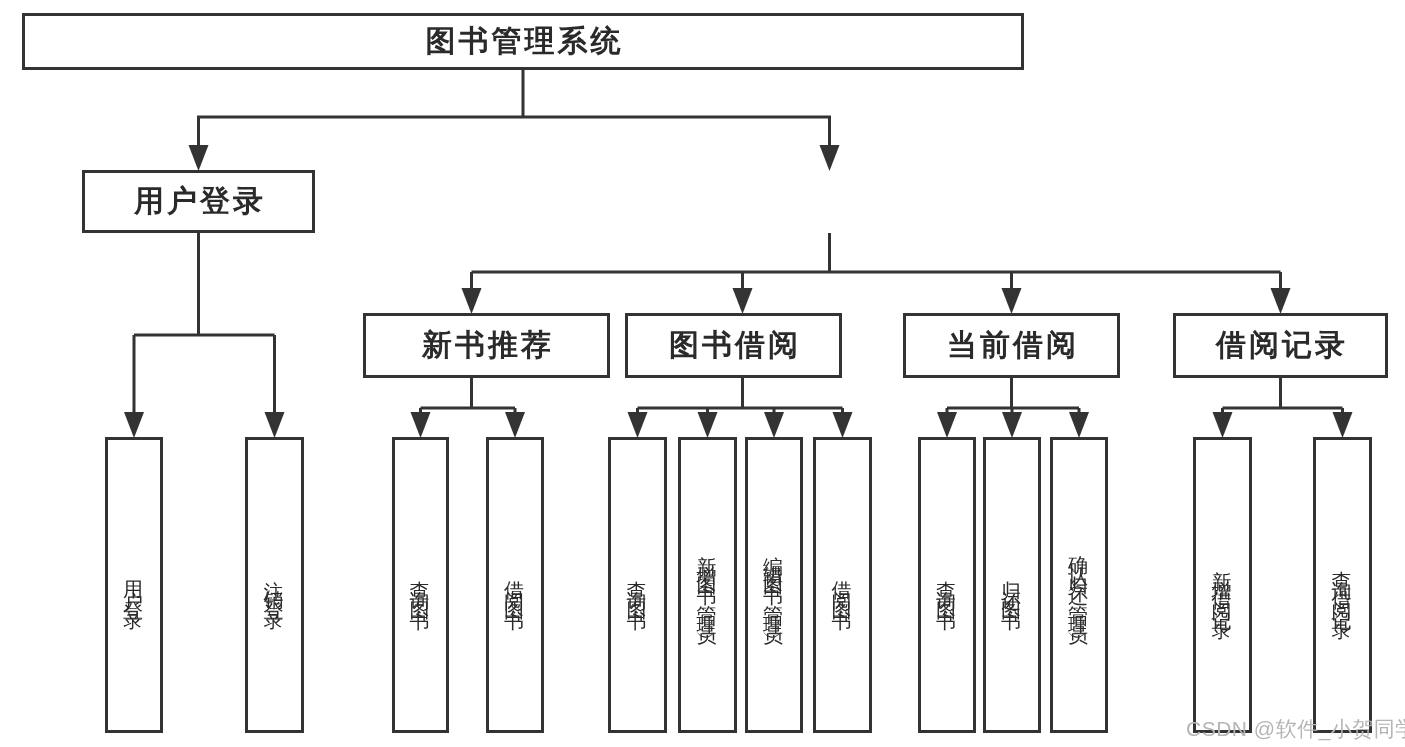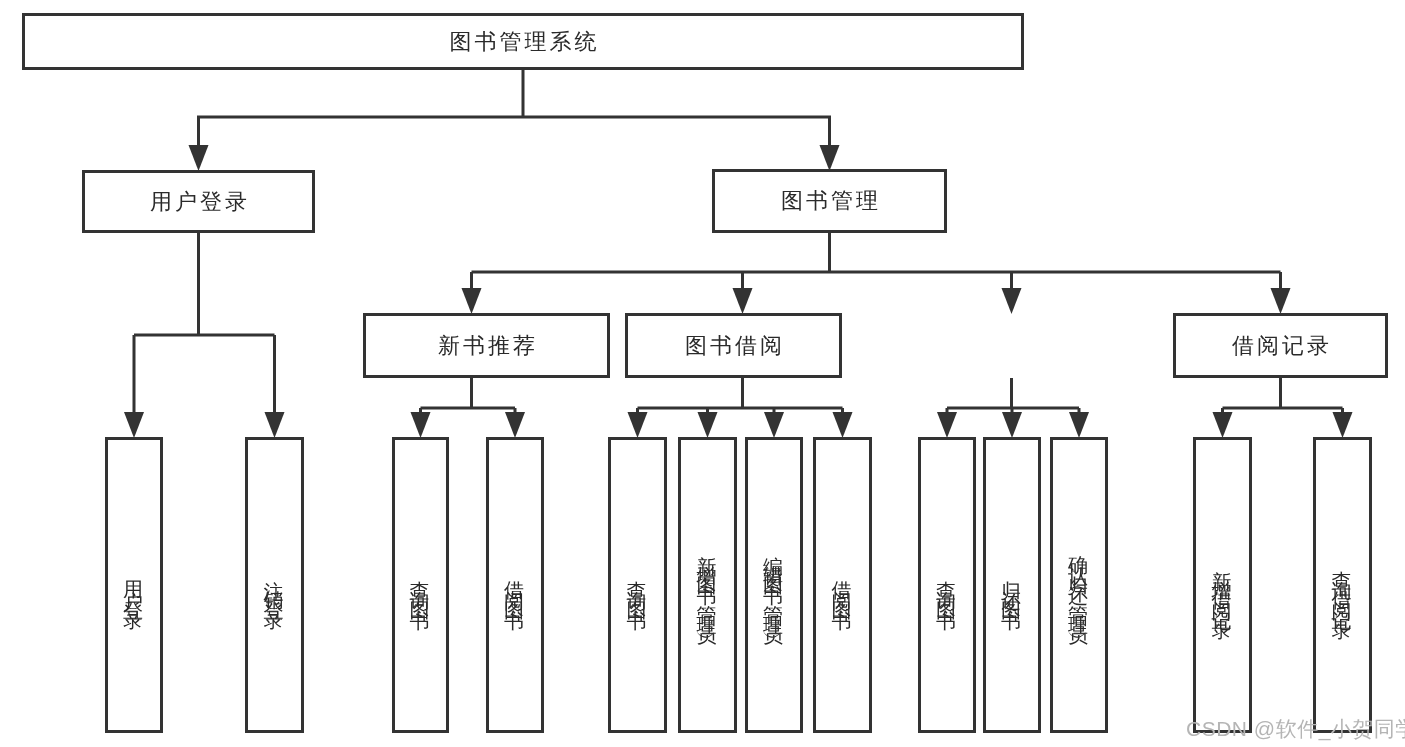--- a/index.html
+++ b/index.html
@@ -9,21 +9,21 @@
     --line:#333333;--border:#333333;--fill:#ffffff;--text:#2a2a2a;--wm:#b5b5b5;
   }
   .connectors{position:absolute;left:0;top:0;}
   .connectors path{stroke:var(--line);stroke-width:3;fill:none;}
   .connectors polygon{fill:var(--line);stroke:none;}
   .box{
     position:absolute;box-sizing:border-box;background:var(--fill);
     border:3px solid var(--border);color:var(--text);
     display:flex;align-items:center;justify-content:center;
   }
-  .h{font-size:22px;letter-spacing:3px;text-indent:3px;white-space:nowrap;font-weight:400;}
+  .h{font-size:30px;letter-spacing:3px;text-indent:3px;white-space:nowrap;font-weight:700;}
   .v{
     writing-mode:vertical-rl;text-orientation:mixed;
     font-size:20px;letter-spacing:10px;font-weight:500;
     top:437px;height:296px;
   }
   .watermark{
     position:absolute;left:1186px;top:715px;z-index:5;
     font-size:21px;color:var(--wm);letter-spacing:.5px;white-space:nowrap;
   }
 </style>
@@ -64,24 +64,24 @@
     <polygon points="1069,412 1089,412 1079,438"></polygon>
 
     <path d="M1280.5 378 V408 M1222.5 408 H1342.5 M1222.5 408 V414 M1342.5 408 V414"></path>
     <polygon points="1212.5,412 1232.5,412 1222.5,438"></polygon>
     <polygon points="1332.5,412 1352.5,412 1342.5,438"></polygon>
   </svg>
 
   <div class="box h" style="left:22px;top:13px;width:1002px;height:57px">图书管理系统</div>
 
   <div class="box h" style="left:82px;top:170px;width:233px;height:63px">用户登录</div>
-  <div class="box h" style="left:712px;top:169px;width:235px;height:64px">图书管理</div>
 
   <div class="box h" style="left:363px;top:313px;width:247px;height:65px">新书推荐</div>
   <div class="box h" style="left:625px;top:313px;width:217px;height:65px">图书借阅</div>
+  <div class="box h" style="left:903px;top:313px;width:217px;height:65px">当前借阅</div>
   <div class="box h" style="left:1173px;top:313px;width:215px;height:65px">借阅记录</div>
 
   <div class="box v" style="left:105px;width:58px">用户登录</div>
   <div class="box v" style="left:245px;width:59px">注销登录</div>
 
   <div class="box v" style="left:392px;width:57px">查询图书</div>
   <div class="box v" style="left:486px;width:58px">借阅图书</div>
 
   <div class="box v" style="left:608px;width:59px">查询图书</div>
   <div class="box v" style="left:678px;width:59px">新增图书（管理员）</div>

